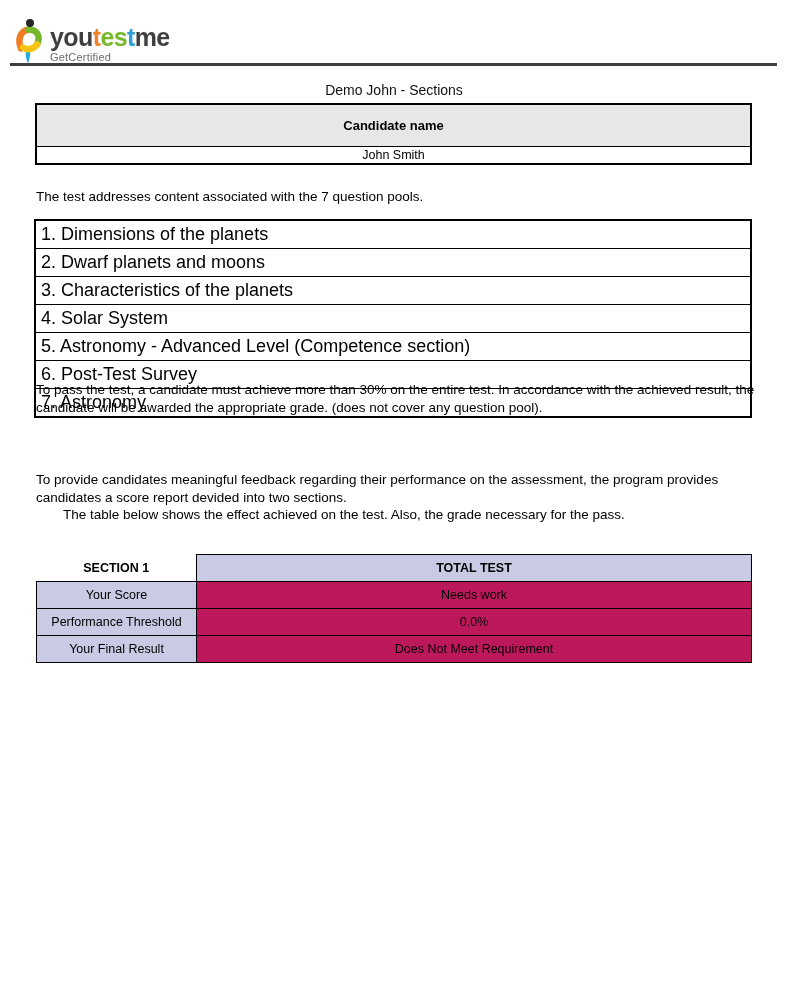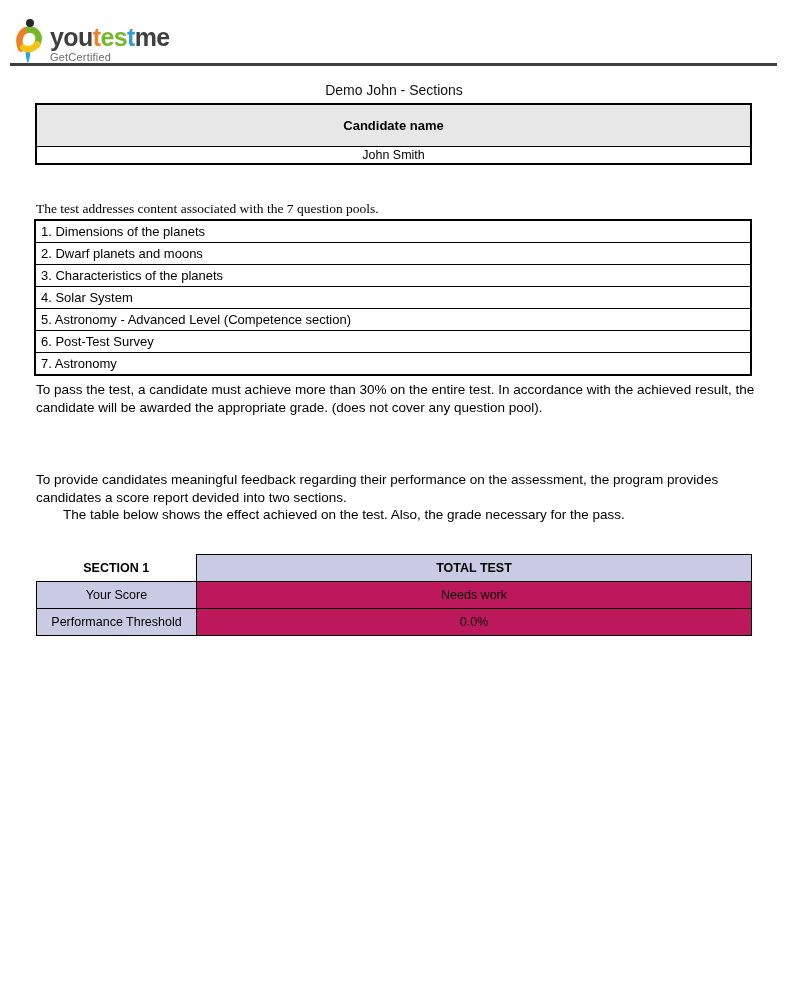--- a/index.html
+++ b/index.html
@@ -28,25 +28,25 @@
   table { border-collapse:collapse; table-layout:fixed; }
   .boxed { border:2px solid #000; }
   .boxed td { border:1px solid #000; }
 
   
   .cand-table { position:absolute; left:35px; top:103px; width:717px; }
   .cand-head  { background:#e7e7e7; font-weight:bold; font-size:13px; text-align:center; padding:13px 2px; }
   .cand-val   { background:#fff; font-size:12.5px; text-align:center; padding:1px 2px; }
 
   
-  .p-intro { position:absolute; left:36px; top:201px; width:720px; font-size:13.5px;font-family:Liberation Serif, serif; }
+  .p-intro { position:absolute; left:36px; top:189px; width:720px; font-size:13.5px; }
 
   
   .pools-table { position:absolute; left:34px; top:219px; width:718px; }
-  .pools-table td { font-size:13px; padding:3px 5px; background:#fff; }
+  .pools-table td { font-size:18px; padding:3px 5px; background:#fff; }
 
   
   .p-pass     { position:absolute; left:36px; top:381px; width:719px; font-size:13.5px; line-height:18px; }
   .p-feedback { position:absolute; left:36px; top:454px; width:719px; font-size:13.5px; line-height:18px;margin-top:17px; }
   .p-note     { position:absolute; left:63px; top:507px; width:700px; font-size:13.5px; }
 
   
   .results-table { position:absolute; left:36px; top:554px; width:716px; }
   .results-table col.c1 { width:160px; }
   .results-table td { font-size:12.5px; text-align:center; padding:6px 4px; }
@@ -135,16 +135,20 @@
       <td class="total-head cell-border">TOTAL TEST</td>
     </tr>
     <tr>
       <td class="row-label cell-border">Your Score</td>
       <td class="row-value cell-border">Needs work</td>
     </tr>
     <tr>
       <td class="row-label cell-border">Performance Threshold</td>
       <td class="row-value cell-border">0.0%</td>
     </tr>
+    <tr>
+      <td class="row-label cell-border">Your Final Result</td>
+      <td class="row-value cell-border">Does Not Meet Requirement</td>
+    </tr>
   </tbody>
     </table>
 
 </div>
 
 </body></html>

